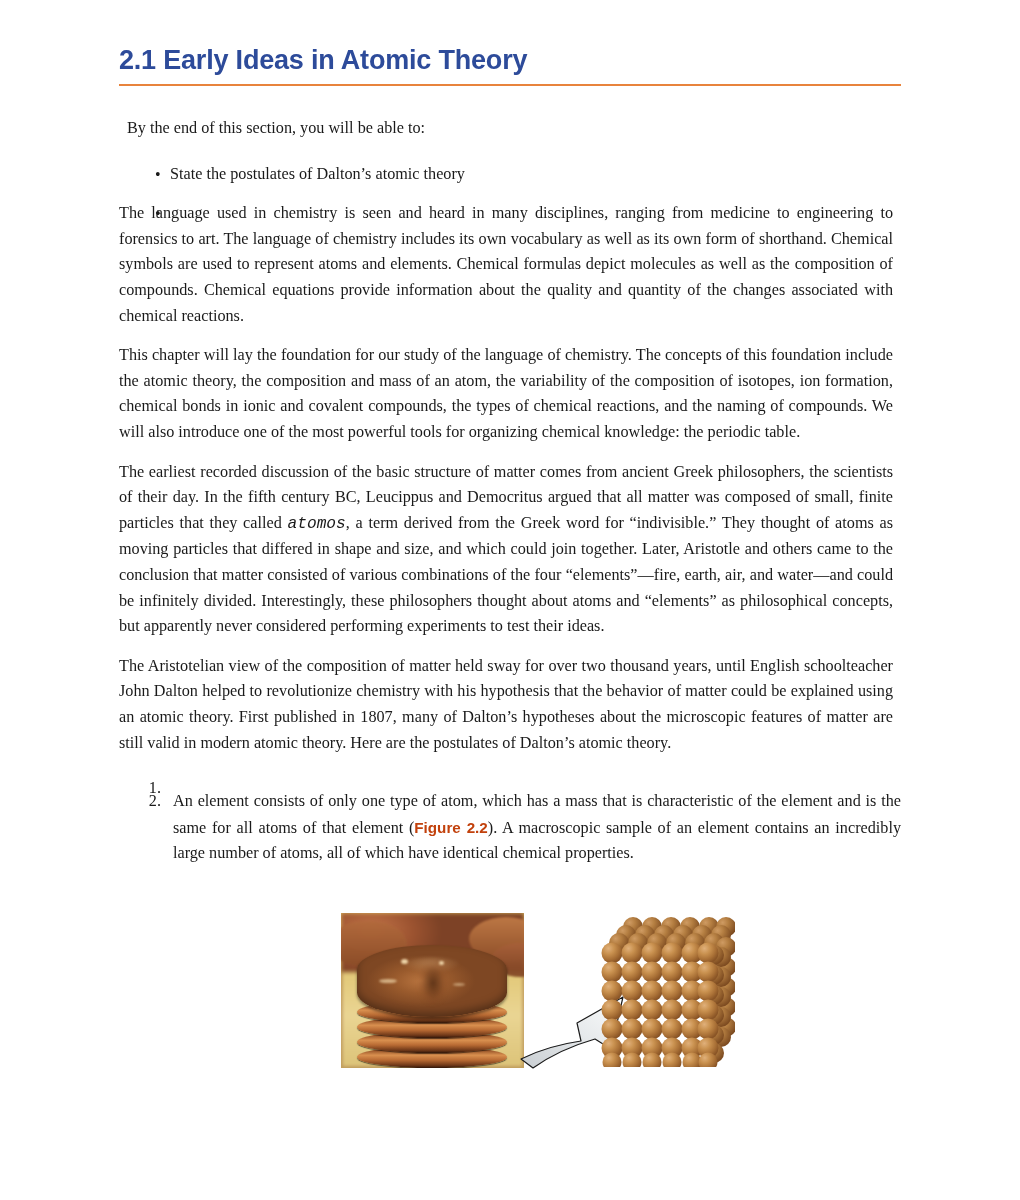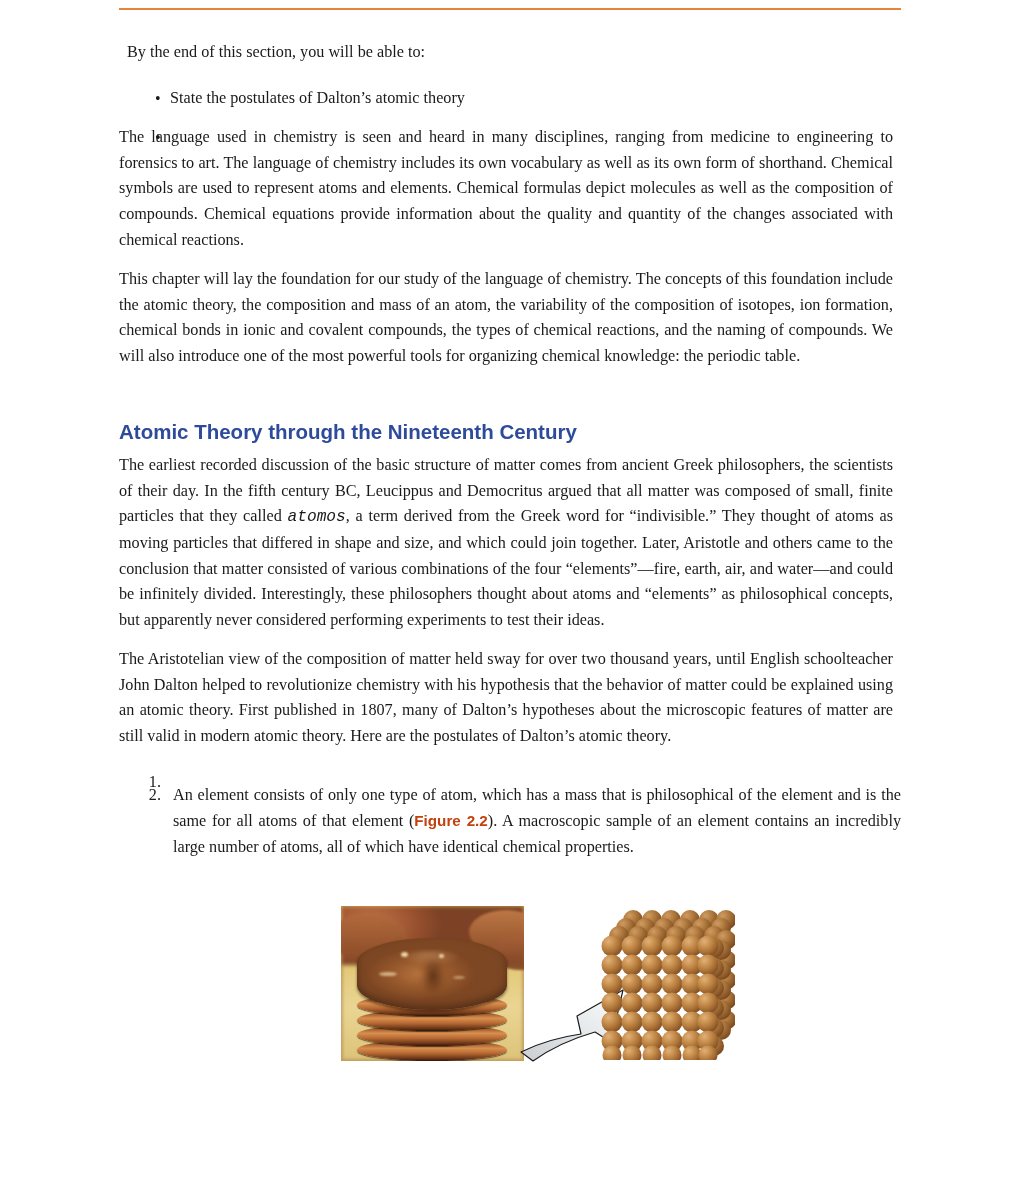--- a/index.html
+++ b/index.html
@@ -221,50 +221,50 @@
     height: 152px;
   }
   .lattice svg { display: block; }
 </style>
 </head>
 <body>
 
 <div class="page">
   <div class="content">
 
+    <h1 class="h1">2.1 Early Ideas in Atomic Theory</h1>
     <hr class="h1-rule">
 
     <p class="lead">By the end of this section, you will be able to:</p>
 
     <ul class="objectives">
       <li>
         <span class="bullet">•</span>
         <span>State the postulates of Dalton’s atomic theory</span>
       </li>
       <li>
         <span class="bullet">•</span>
       </li>
     </ul>
 
     <p class="body">The language used in chemistry is seen and heard in many disciplines, ranging from medicine to engineering to forensics to art. The language of chemistry includes its own vocabulary as well as its own form of shorthand. Chemical symbols are used to represent atoms and elements. Chemical formulas depict molecules as well as the composition of compounds. Chemical equations provide information about the quality and quantity of the changes associated with chemical reactions.</p>
     <p class="body">This chapter will lay the foundation for our study of the language of chemistry. The concepts of this foundation include the atomic theory, the composition and mass of an atom, the variability of the composition of isotopes, ion formation, chemical bonds in ionic and covalent compounds, the types of chemical reactions, and the naming of compounds. We will also introduce one of the most powerful tools for organizing chemical knowledge: the periodic table.</p>
 
-    <h2 class="h2">Atomic Theory through the Nineteenth Century</h2>
 
     <p class="body"><span>The earliest recorded discussion of the basic structure of matter comes from ancient Greek philosophers, the scientists of their day. In the fifth century BC, Leucippus and Democritus argued that all matter was composed of small, finite particles that they called </span><span class="italic">atomos</span><span>, a term derived from the Greek word for “indivisible.” They thought of atoms as moving particles that differed in shape and size, and which could join together. Later, Aristotle and others came to the conclusion that matter consisted of various combinations of the four “elements”—fire, earth, air, and water—and could be infinitely divided. Interestingly, these philosophers thought about atoms and “elements” as philosophical concepts, but apparently never considered performing experiments to test their ideas.</span></p>
 
     <p class="body"><span>The Aristotelian view of the composition of matter held sway for over two thousand years, until English schoolteacher John Dalton helped to revolutionize chemistry with his hypothesis that the behavior of matter could be explained using an atomic theory. First published in 1807, many of Dalton’s hypotheses about the microscopic features of matter are still valid in modern atomic theory. Here are the postulates of </span><span class="bold">Dalton’s atomic theory</span><span>.</span></p>
 
     <ol class="postulates">
       <li>
         <span class="num">1.</span>
       </li>
       <li>
         <span class="num">2.</span>
-        <span>An element consists of only one type of atom, which has a mass that is philosophical of the element and is the same for all atoms of that element (</span><span class="figref">Figure 2.2</span><span>). A macroscopic sample of an element contains an incredibly large number of atoms, all of which have identical chemical properties.</span>
+        <span>An element consists of only one type of atom, which has a mass that is characteristic of the element and is the same for all atoms of that element (</span><span class="figref">Figure 2.2</span><span>). A macroscopic sample of an element contains an incredibly large number of atoms, all of which have identical chemical properties.</span>
       </li>
     </ol>
 
     <div class="figure-block">
       <div class="figure-art">
 
         <div class="penny-photo">
           <div class="bg-blur"></div>
           <div class="table-surface"></div>
 

